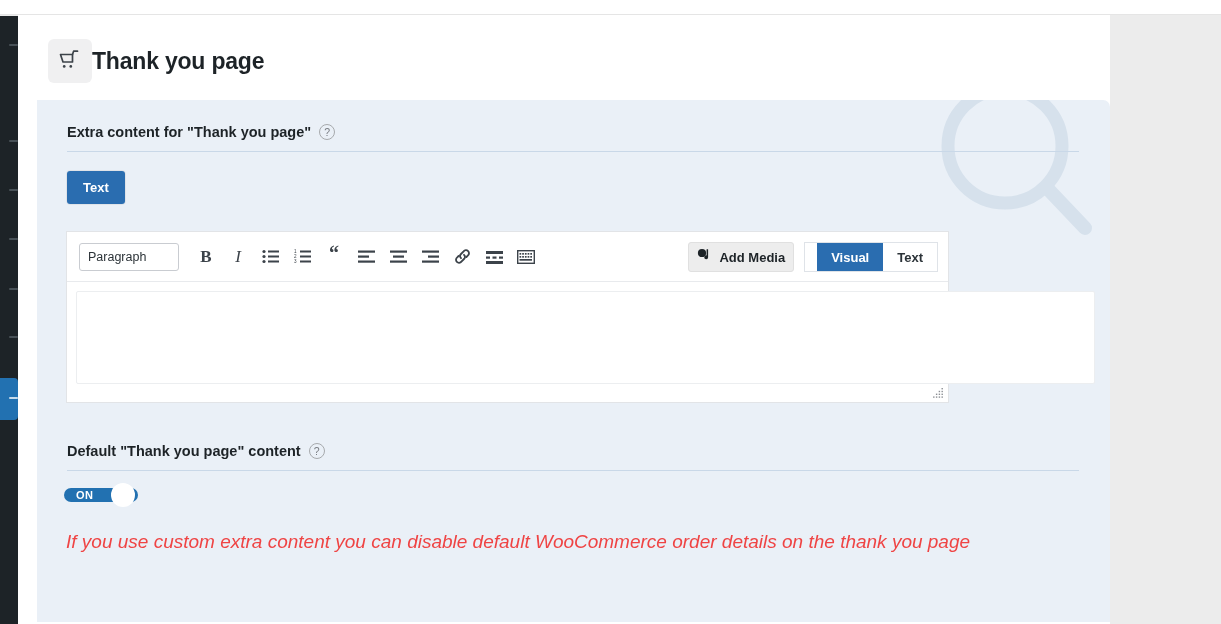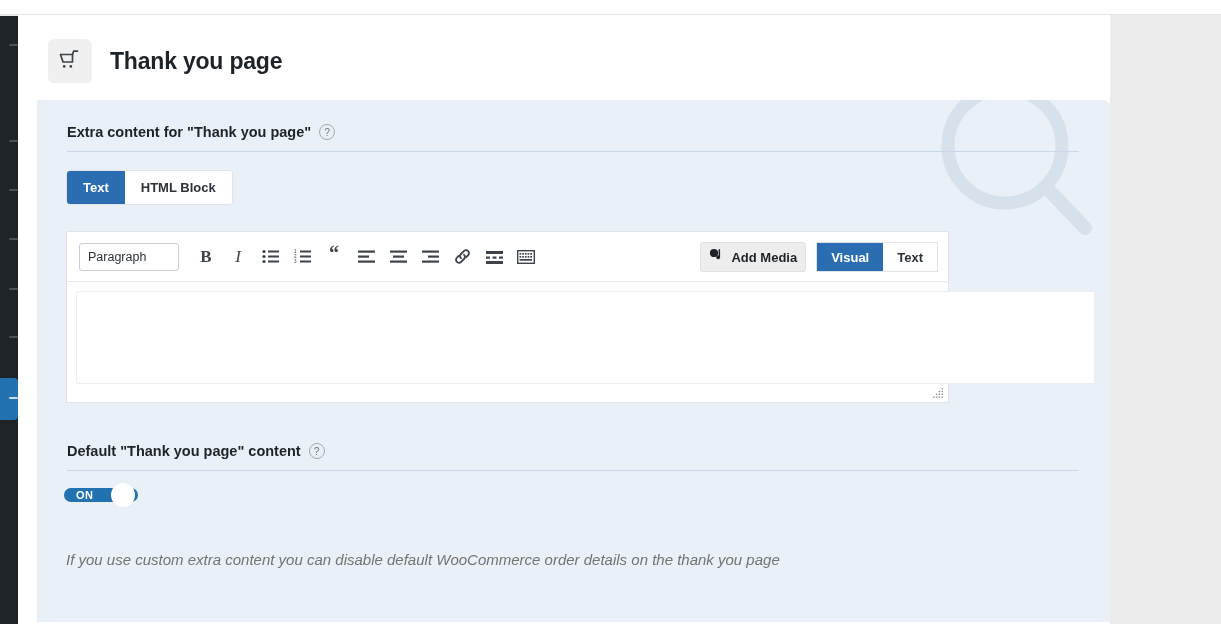--- a/index.html
+++ b/index.html
@@ -37,21 +37,21 @@
 
   
   #content {
     position:absolute; left:18px; top:15px; width:1092px; height:609px;
     background:#ffffff;
   }
 
   
   #page-head {
     position:absolute; left:30px; top:24px;
-    display:flex; align-items:center; gap:18px;
+    display:flex; align-items:center; 
   }
   #page-icon {
     width:44px; height:44px; border-radius:6px; background:#f0f0f1;
     display:flex; align-items:center; justify-content:center;
   }
   #page-title {
     font-size:23px; font-weight:bold; color:#1d2327; letter-spacing:-.2px;
   }
 
   
@@ -119,21 +119,21 @@
   #toolbar-right {
     position:absolute; right:10px; top:10px; display:flex; align-items:center; gap:10px;
   }
   #add-media {
     height:30px; display:flex; align-items:center; gap:7px; padding:0 8px;
     background:#ededed; border:1px solid #e0e0e0; border-radius:3px;
     font-size:13px; font-weight:bold; color:#1d2327; cursor:pointer;
   }
   #vt-switch {
     display:flex; height:30px; border:1px solid #dfe3e8; border-radius:0;
-    overflow:hidden; background:#ffffff;
+    overflow:hidden; background:#ffffff;padding-left:12px;
   }
   #vt-switch .sw {
     padding:0 14px; display:flex; align-items:center; font-size:13px;
     font-weight:bold; color:#2c3338; cursor:pointer; background:#ffffff;
   }
   #vt-switch .sw.active { background:#2a6db0; color:#ffffff; }
 
   #editor-body {
     position:absolute; left:9px; top:59px; width:1019px; height:93px;
     background:#ffffff; border:1px solid #eceef0; border-radius:2px;
@@ -152,22 +152,22 @@
   #toggle-label {
     position:absolute; left:12px; font-size:11px; font-weight:bold; color:#ffffff;
     letter-spacing:.4px;
   }
   #toggle-knob {
     position:absolute; right:3px; width:24px; height:24px; border-radius:50%;
     background:#ffffff;
   }
 
   #helper-text {
-    position:absolute; left:48px; top:536px;
-    font-size:15px; font-style:italic; color:#737373;
+    position:absolute; left:48px; top:516px;
+    font-size:19px; font-style:italic; color:#ef4444;
   }
 </style>
 </head>
 <body>
 
 <div id="screen">
 
   <div id="adminbar"></div>
 
   <div id="wp-sidebar">
@@ -212,21 +212,20 @@
       <div class="section-title" style="left:30px; top:343px;">
         <span>Default "Thank you page" content</span>
         <span class="help-icon">?</span>
       </div>
       <div class="section-rule" style="top:370px;"></div>
 
     </div>
 
     <div id="type-switch">
       <div class="sw active">Text</div>
-      <div class="sw">HTML Block</div>
     </div>
 
     <div id="editor-wrap">
 
       <div id="editor-toolbar">
 
         <div id="paragraph-select">
           <span>Paragraph</span>
           <span style="font-size:9px;color:#50575e;"></span>
         </div>

